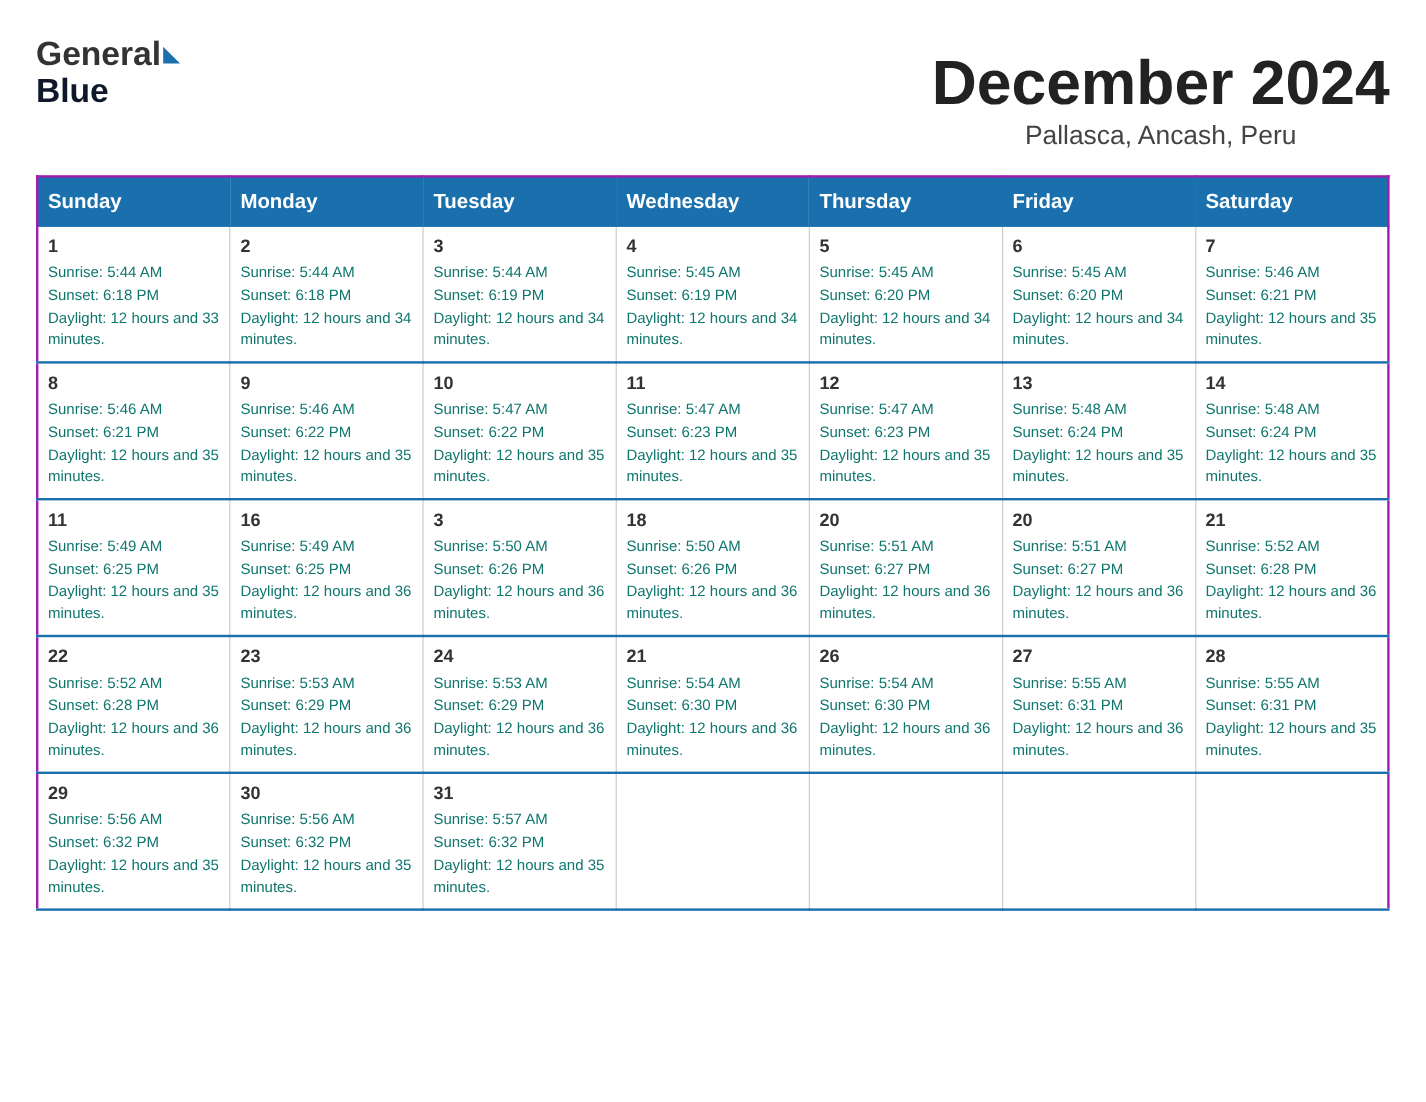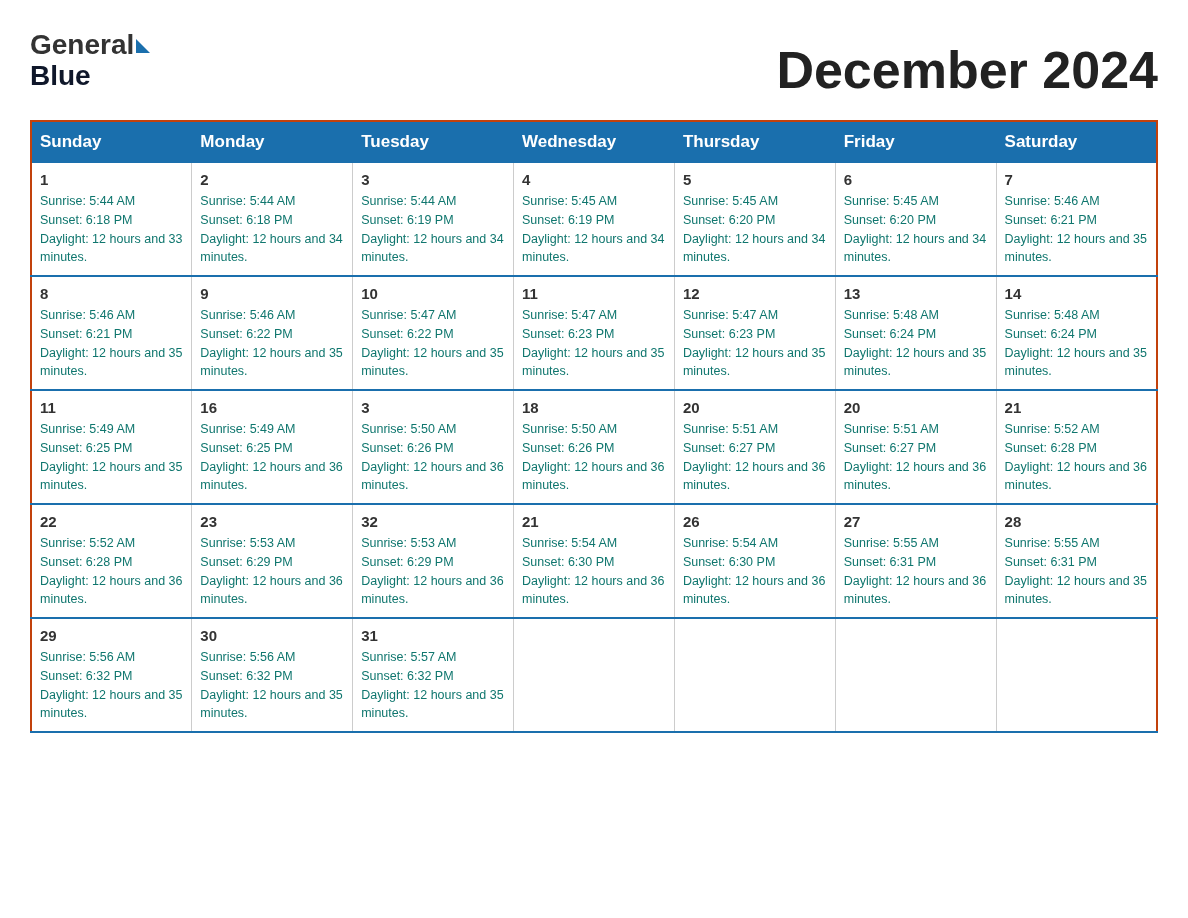--- a/index.html
+++ b/index.html
@@ -41,21 +41,21 @@
       color: #222;
     }
     .title-block h2 {
       font-size: 22px;
       font-weight: normal;
       color: #444;
     }
     .calendar {
       width: 100%;
       border-collapse: collapse;
-      border: 2px solid #c2410c;
+      border: 2px solid #a21caf;
     }
     .calendar thead tr th {
       background-color: #1a6fad;
       color: #fff;
       font-size: 17px;
       font-weight: bold;
       padding: 10px 8px;
       text-align: left;
       border: 1px solid #1a6fad;
     }
@@ -112,20 +112,21 @@
     <div class="logo-wrapper">
       <div class="logo-line1">
         <span class="logo-text-general">General</span>
         <div class="logo-triangle"></div>
       </div>
       <span class="logo-text-blue">Blue</span>
     </div>
   </div>
   <div class="title-block">
     <h1>December 2024</h1>
+    <h2>Pallasca, Ancash, Peru</h2>
   </div>
 </div>
 
 <table class="calendar">
   <thead>
     <tr>
       <th>Sunday</th>
       <th>Monday</th>
       <th>Tuesday</th>
       <th>Wednesday</th>
@@ -228,21 +229,21 @@
       <tr>
         <td>
         <div class="day-num">22</div>
         <div class="day-info">Sunrise: 5:52 AM<br>Sunset: 6:28 PM<br>Daylight: 12 hours and 36 minutes.</div>
       </td>
         <td>
         <div class="day-num">23</div>
         <div class="day-info">Sunrise: 5:53 AM<br>Sunset: 6:29 PM<br>Daylight: 12 hours and 36 minutes.</div>
       </td>
         <td>
-        <div class="day-num">32</div>
+        <div class="day-num">24</div>
         <div class="day-info">Sunrise: 5:53 AM<br>Sunset: 6:29 PM<br>Daylight: 12 hours and 36 minutes.</div>
       </td>
         <td>
         <div class="day-num">21</div>
         <div class="day-info">Sunrise: 5:54 AM<br>Sunset: 6:30 PM<br>Daylight: 12 hours and 36 minutes.</div>
       </td>
         <td>
         <div class="day-num">26</div>
         <div class="day-info">Sunrise: 5:54 AM<br>Sunset: 6:30 PM<br>Daylight: 12 hours and 36 minutes.</div>
       </td>

